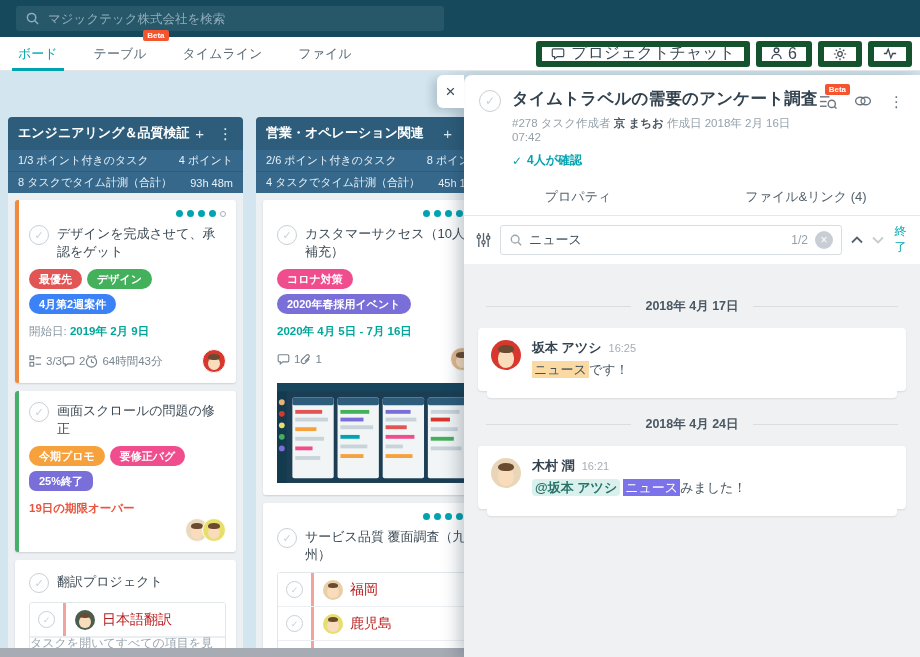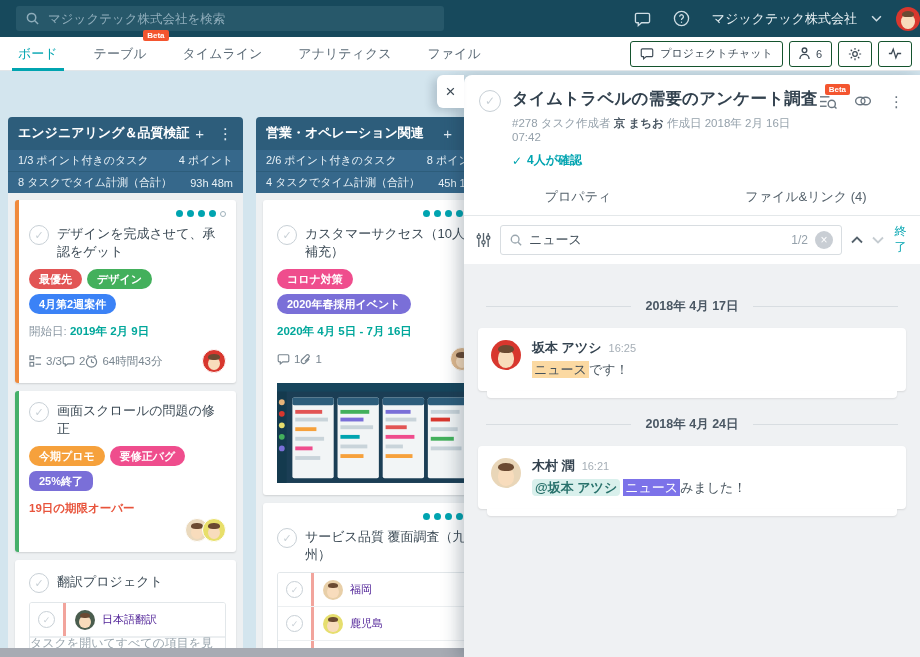--- a/index.html
+++ b/index.html
@@ -17,21 +17,21 @@
   .tb-chev { color:#cfdde4; margin-right:14px; display:flex; }
   .tb-avatar { width:37px; height:37px; border-radius:0; --av:#d8372e; }
 
   
   .navbar { position:absolute; top:37px; left:0; right:0; height:34px; background:#fff; border-bottom:1px solid #e2e6e9; display:flex; align-items:center; padding-left:18px; z-index:6; }
   .nav-tab { position:relative; height:34px; display:flex; align-items:center; margin-right:36px; font-size:13px; color:#5c6b77; cursor:pointer; }
   .nav-tab.active { color:#00a4b0; }
   .nav-tab.active::after { content:""; position:absolute; left:-6px; right:-6px; bottom:0; height:3px; background:#00a4b0; }
   .beta-badge { position:absolute; top:-7px; right:-22px; background:#f4552f; color:#fff; font-size:8px; font-weight:bold; padding:1px 4px; border-radius:2px; }
   .nav-right { margin-left:auto; display:flex; align-items:center; gap:6px; padding-right:8px; }
-  .nav-btn { border:1px solid #14532d; border-radius:3px; height:26px; display:flex; align-items:center; gap:6px; padding:0 9px; font-size:11px; color:#3d4a55; background:#fff; cursor:pointer; }
+  .nav-btn { border:6px solid #14532d; border-radius:3px; height:26px; display:flex; align-items:center; gap:6px; padding:0 9px; font-size:16px; color:#3d4a55; background:#fff; cursor:pointer; }
 
   
   .board { position:absolute; top:71px; left:0; right:0; bottom:0; background:#d3e5ee; }
   .column { position:absolute; top:46px; width:235px; }
   .col1 { left:8px; } .col2 { left:256px; }
   .col-head { background:#2d5d7b; color:#fff; font-weight:bold; font-size:13px; height:32px; display:flex; align-items:center; padding:0 10px; border-radius:4px 4px 0 0; }
   .col-head-actions { margin-left:auto; display:flex; gap:14px; font-weight:normal; }
   .col-head-actions span { cursor:pointer; font-size:15px; line-height:1; color:#dfeaf1; }
   .col-stat { background:#36688b; color:#e8f1f6; font-size:11px; height:22px; display:flex; justify-content:space-between; align-items:center; padding:0 10px; border-top:1px solid #2d5d7b; }
   .col-body { background:#edf0f2; padding:7px 7px 4px; border-radius:0 0 4px 4px; }
@@ -52,21 +52,21 @@
   .avatar { width:24px; height:24px; border-radius:50%; background:var(--av,#ccc); position:relative; overflow:hidden; flex:none; }
   .avatar::before { content:""; position:absolute; left:22%; right:22%; top:30%; bottom:8%; background:#f8dcbc; border-radius:50%; }
   .avatar::after { content:""; position:absolute; left:24%; right:24%; top:17%; height:27%; background:#6b4a32; border-radius:50% 50% 42% 42%; }
   .avatars .avatar { margin-left:-7px; border:1px solid #fff; }
   .subgroup { border:1px solid #e2e7ea; border-radius:3px; margin-top:9px; overflow:hidden; }
   .subtask { display:flex; align-items:center; height:34px; border-bottom:1px solid #eceff1; background:#fff; }
   .subtask:last-child { border-bottom:none; }
   .subtask .ckc { width:17px; height:17px; min-width:17px; margin:0 8px; font-size:9px; }
   .sub-bar { width:3px; align-self:stretch; background:#f2a49c; margin-right:9px; }
   .subtask .avatar { width:20px; height:20px; margin-right:7px; }
-  .subtask-label { font-size:11px; color:#4c1d95; }
+  .subtask-label { font-size:14px; color:#b91c1c; }
   .open-all { height:29px; display:flex; align-items:center; justify-content:center; color:#9aa6ae; font-size:12px; border-top:1px solid #eceff1; cursor:pointer; background:#fff; }
   .thumb { width:100%; height:104px; margin-top:10px; border-radius:2px; display:block; cursor:pointer; }
 
   
   .panel { position:absolute; left:464px; top:75px; right:0; bottom:0; background:#fff; border-radius:8px 0 0 0; box-shadow:-5px 2px 18px rgba(25,45,65,.28); z-index:5; display:flex; flex-direction:column; }
   .close-tab { position:absolute; left:-27px; top:0; width:27px; height:33px; background:#fff; border-radius:6px 0 0 6px; box-shadow:-5px 3px 9px rgba(25,45,65,.18); display:flex; align-items:center; justify-content:center; font-size:17px; color:#3d4a55; cursor:pointer; }
   .p-head { padding:13px 16px 0 15px; display:flex; align-items:flex-start; }
   .p-head .ckc { width:22px; height:22px; min-width:22px; margin-top:2px; font-size:12px; }
   .p-head-main { margin-left:11px; flex:1; }
   .p-title { font-size:16.5px; font-weight:bold; color:#33424f; letter-spacing:.2px; }
@@ -109,56 +109,32 @@
 <header class="topbar">
   <div class="tb-search">
     <span>
       <svg width="13" height="13" viewBox="0 0 14 14" fill="none" stroke="#8fadbb" stroke-width="1.6">
           <circle cx="6" cy="6" r="4.5"></circle>
           <line x1="9.5" y1="9.5" x2="13" y2="13"></line>
         </svg>
     </span>
     <input type="text" placeholder="マジックテック株式会社を検索" style="">
   </div>
-  <div class="tb-right">
-    <span class="tb-icon">
-      <svg width="17" height="16" viewBox="0 0 18 17" fill="none" stroke="#cfdde4" stroke-width="1.4">
-          <path d="M3 2.5h12a1.5 1.5 0 011.5 1.5v7a1.5 1.5 0 01-1.5 1.5H8l-3.5 3v-3H3A1.5 1.5 0 011.5 11V4A1.5 1.5 0 013 2.5z"></path>
-        </svg>
-    </span>
-    <span class="tb-icon">
-      <svg width="17" height="17" viewBox="0 0 18 18" fill="none" stroke="#cfdde4" stroke-width="1.4">
-          <circle cx="9" cy="9" r="7.5"></circle>
-          <path d="M7 7a2 2 0 113 1.8c-.8.5-1 1-1 1.8"></path>
-          <circle cx="9" cy="13" r="0.7" fill="#cfdde4" stroke="none"></circle>
-        </svg>
-    </span>
-    <span class="tb-org">マジックテック株式会社</span>
-    <span class="tb-chev">
-      <svg width="11" height="7" viewBox="0 0 12 8" fill="none" stroke="#cfdde4" stroke-width="1.8">
-          <polyline points="1,1.5 6,6.5 11,1.5"></polyline>
-        </svg>
-    </span>
-    <span class="avatar tb-avatar"></span>
-  </div>
 </header>
 
 <nav class="navbar">
   <div class="nav-tab active">
       <span>ボード</span>
     </div>
   <div class="nav-tab">
       <span>テーブル</span>
       <span class="beta-badge">Beta</span>
     </div>
   <div class="nav-tab">
       <span>タイムライン</span>
-    </div>
-  <div class="nav-tab">
-      <span>アナリティクス</span>
     </div>
   <div class="nav-tab">
       <span>ファイル</span>
     </div>
   <div class="nav-right">
     <button class="nav-btn">
       <svg width="14" height="13" viewBox="0 0 18 17" fill="none" stroke="#3d4a55" stroke-width="1.5">
           <path d="M3 2.5h12a1.5 1.5 0 011.5 1.5v7a1.5 1.5 0 01-1.5 1.5H8l-3.5 3v-3H3A1.5 1.5 0 011.5 11V4A1.5 1.5 0 013 2.5z"></path>
         </svg>
       <span>プロジェクトチャット</span>

